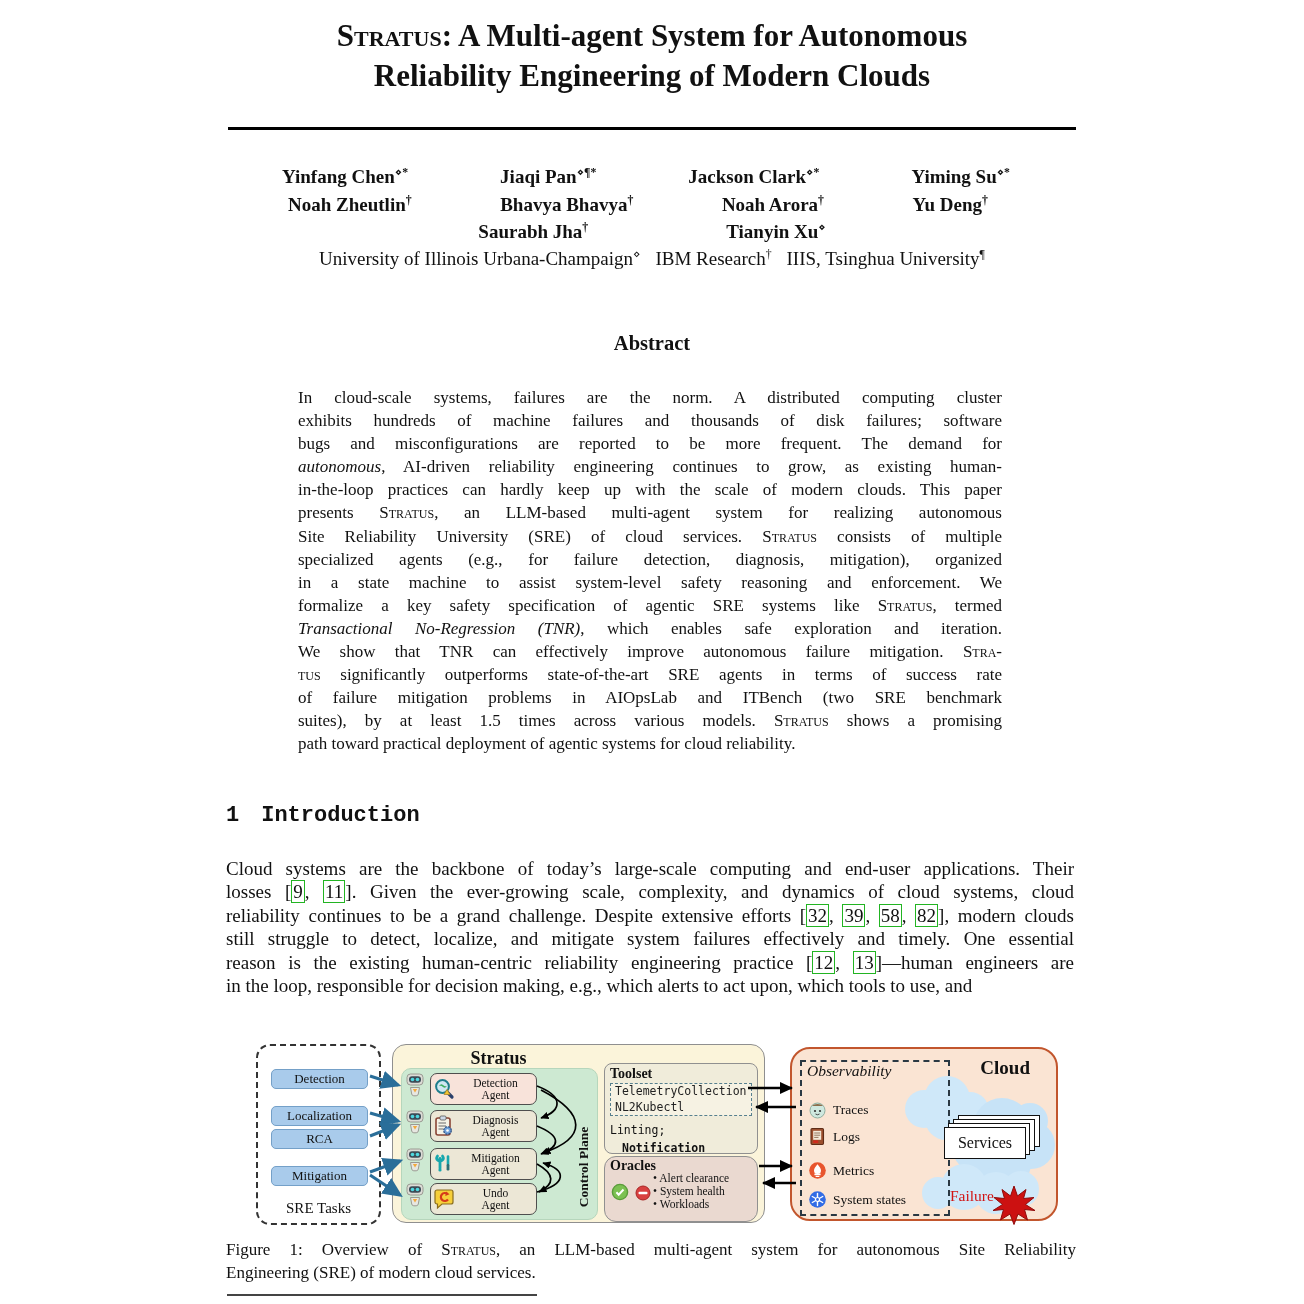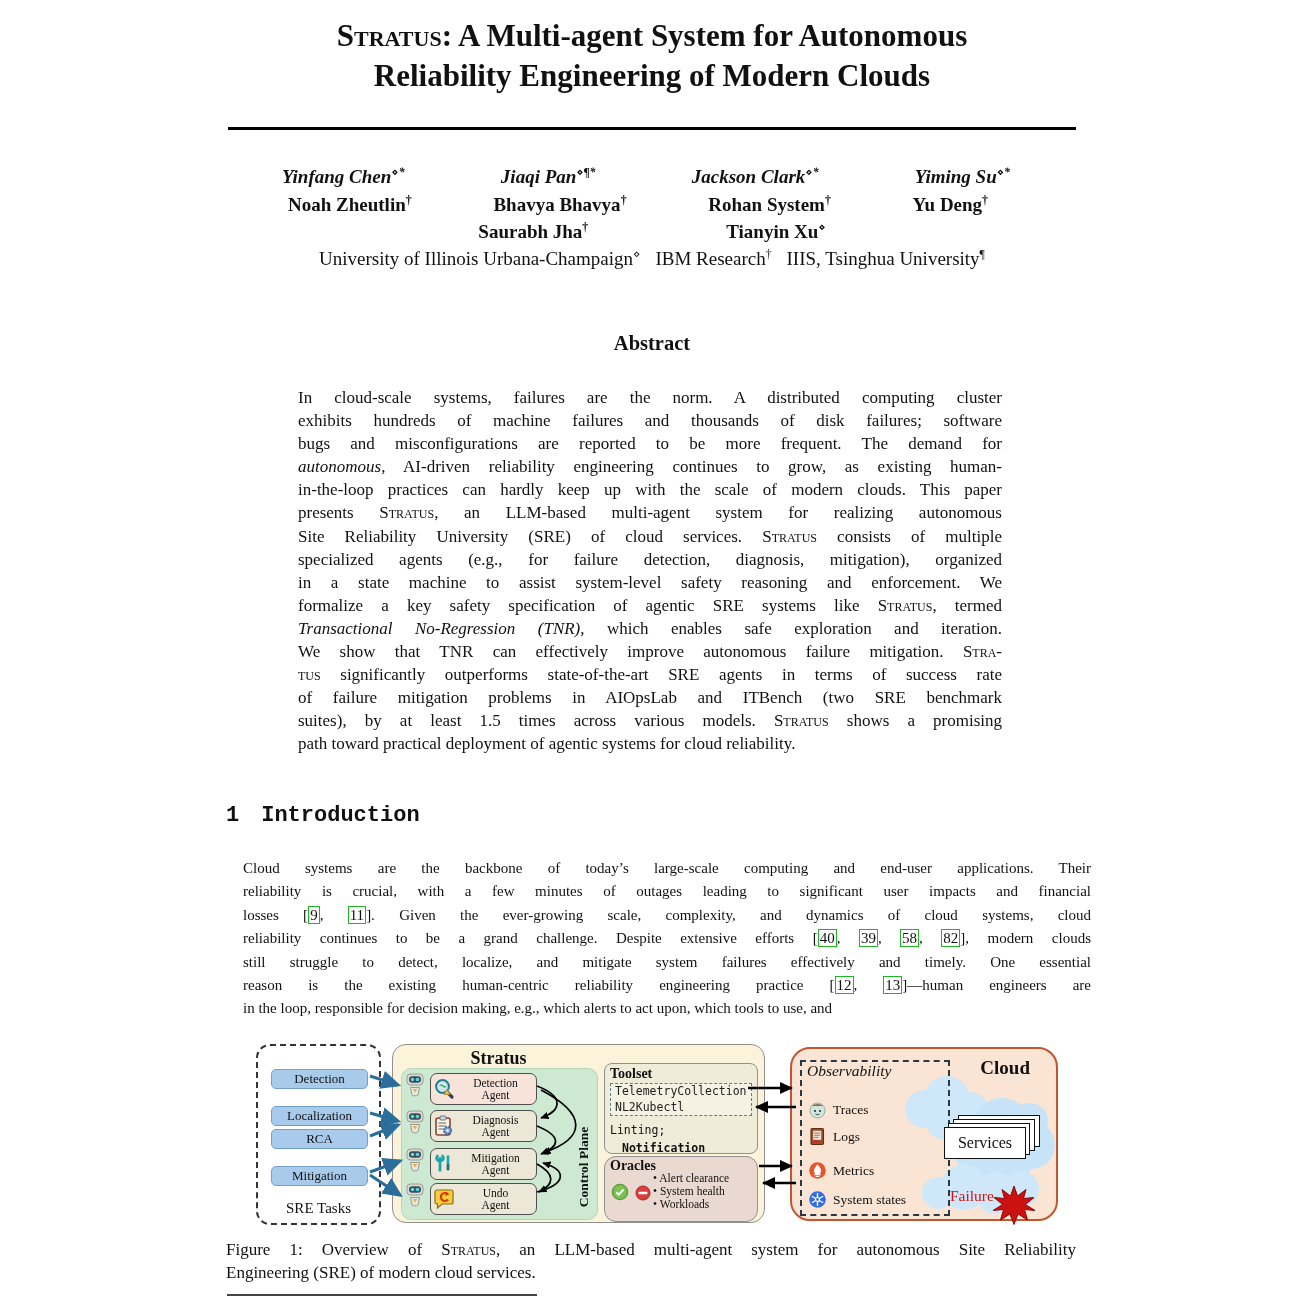--- a/index.html
+++ b/index.html
@@ -16,35 +16,35 @@
   .sg-sc{font-variant:small-caps;}
   .sg-c{border:1.5px solid #22b422;padding:0 1px;}
   .sg-m{font-family:"DejaVu Sans Mono",monospace;font-size:11.5px;}
   .sg-mb{font-family:"DejaVu Sans Mono",monospace;font-size:11.5px;font-weight:bold;padding-left:12px;}
 
   
   #title{left:228px;top:16px;width:848px;font-size:31px;font-weight:bold;line-height:40px;}
   #title-rule{left:228px;top:127px;width:848px;height:3px;background:#000;}
   .authors-row{position:absolute;display:flex;font-size:19px;font-weight:bold;}
   .authors-row sup{font-size:62%;line-height:0;}
-  #authors-r1{left:282px;top:166px;width:728px;justify-content:space-between;font-style:italic;}
+  #authors-r1{left:282px;top:166px;width:728px;justify-content:space-between;}
   #authors-r2{left:288px;top:194px;width:700px;justify-content:space-between;}
   #authors-r3{left:228px;top:221px;width:848px;justify-content:center;gap:138px;}
   #affil-row{left:228px;top:248px;width:848px;justify-content:center;gap:15px;
              font-weight:normal;font-size:19px;}
 
   
   #abstract-heading{left:228px;top:332px;width:848px;text-align:center;
                     font-size:20.5px;font-weight:bold;}
   #abstract-body{left:298px;top:386px;width:704px;font-size:17px;line-height:23.1px;}
 
   
   #intro-heading{left:226px;top:803px;font-size:22px;font-weight:bold;font-family:Liberation Mono, monospace;}
   #intro-heading .secnum{margin-right:22px;}
-  #intro-body{left:226px;top:857px;width:848px;font-size:15px;line-height:23.4px;margin-left:17px;}
+  #intro-body{left:226px;top:857px;width:848px;font-size:19px;line-height:23.4px;}
 
   
   #caption{left:226px;top:1238px;width:850px;font-size:17px;line-height:23.2px;}
   #footnote-rule{left:227px;top:1294px;width:310px;height:2px;background:#444;}
 
   
   #figure{left:250px;top:1042px;width:812px;height:186px;}
   #sre-box{left:6px;top:2px;width:121px;height:177px;border:2px dashed #333;
            border-radius:14px;background:#fff;}
   .task-btn{position:absolute;left:13px;width:95px;height:18px;background:#a9cbeb;
@@ -113,21 +113,21 @@
 
 <div id="authors-r1" class="authors-row">
     <span><span>Yinfang Chen</span><sup>⋄*</sup></span>
     <span><span>Jiaqi Pan</span><sup>⋄¶*</sup></span>
     <span><span>Jackson Clark</span><sup>⋄*</sup></span>
     <span><span>Yiming Su</span><sup>⋄*</sup></span>
   </div>
 <div id="authors-r2" class="authors-row">
     <span><span>Noah Zheutlin</span><sup>†</sup></span>
     <span><span>Bhavya Bhavya</span><sup>†</sup></span>
-    <span><span>Rohan System</span><sup>†</sup></span>
+    <span><span>Noah Arora</span><sup>†</sup></span>
     <span><span>Yu Deng</span><sup>†</sup></span>
   </div>
 <div id="authors-r3" class="authors-row">
     <span><span>Saurabh Jha</span><sup>†</sup></span>
     <span><span>Tianyin Xu</span><sup>⋄</sup></span>
   </div>
 <div id="affil-row" class="authors-row">
     <span><span>University of Illinois Urbana-Champaign</span><sup>⋄</sup></span>
     <span><span>IBM Research</span><sup>†</sup></span>
     <span><span>IIIS, Tsinghua University</span><sup>¶</sup></span>
@@ -151,23 +151,22 @@
     <div class="tl"><span class="sg-n">of failure mitigation problems in AIOpsLab and ITBench (two SRE benchmark</span></div>
     <div class="tl"><span class="sg-n">suites), by at least 1.5 times across various models. </span><span class="sg-sc">Stratus</span><span class="sg-n"> shows a promising</span></div>
     <div class="tl last"><span class="sg-n">path toward practical deployment of agentic systems for cloud reliability.</span></div>
   </div>
 
 <div id="intro-heading" class="abs">
   <span class="secnum">1</span><span>Introduction</span>
 </div>
 <div id="intro-body" class="abs">
     <div class="tl"><span class="sg-n">Cloud systems are the backbone of today’s large-scale computing and end-user applications. Their</span></div>
-    <div class="tl"><span class="sg-n">reliability is crucial, with a few minutes of outages leading to significant user impacts and financial</span></div>
     <div class="tl"><span class="sg-n">losses [</span><span class="sg-c">9</span><span class="sg-n">, </span><span class="sg-c">11</span><span class="sg-n">]. Given the ever-growing scale, complexity, and dynamics of cloud systems, cloud</span></div>
-    <div class="tl"><span class="sg-n">reliability continues to be a grand challenge. Despite extensive efforts [</span><span class="sg-c">40</span><span class="sg-n">, </span><span class="sg-c">39</span><span class="sg-n">, </span><span class="sg-c">58</span><span class="sg-n">, </span><span class="sg-c">82</span><span class="sg-n">], modern clouds</span></div>
+    <div class="tl"><span class="sg-n">reliability continues to be a grand challenge. Despite extensive efforts [</span><span class="sg-c">32</span><span class="sg-n">, </span><span class="sg-c">39</span><span class="sg-n">, </span><span class="sg-c">58</span><span class="sg-n">, </span><span class="sg-c">82</span><span class="sg-n">], modern clouds</span></div>
     <div class="tl"><span class="sg-n">still struggle to detect, localize, and mitigate system failures effectively and timely. One essential</span></div>
     <div class="tl"><span class="sg-n">reason is the existing human-centric reliability engineering practice [</span><span class="sg-c">12</span><span class="sg-n">, </span><span class="sg-c">13</span><span class="sg-n">]—human engineers are</span></div>
     <div class="tl last"><span class="sg-n">in the loop, responsible for decision making, e.g., which alerts to act upon, which tools to use, and</span></div>
   </div>
 
 <div id="figure" class="abs">
 
   <div id="sre-box" class="abs">
     <div class="task-btn" style="top:23px">Detection</div>
     <div class="task-btn" style="top:60px">Localization</div>

